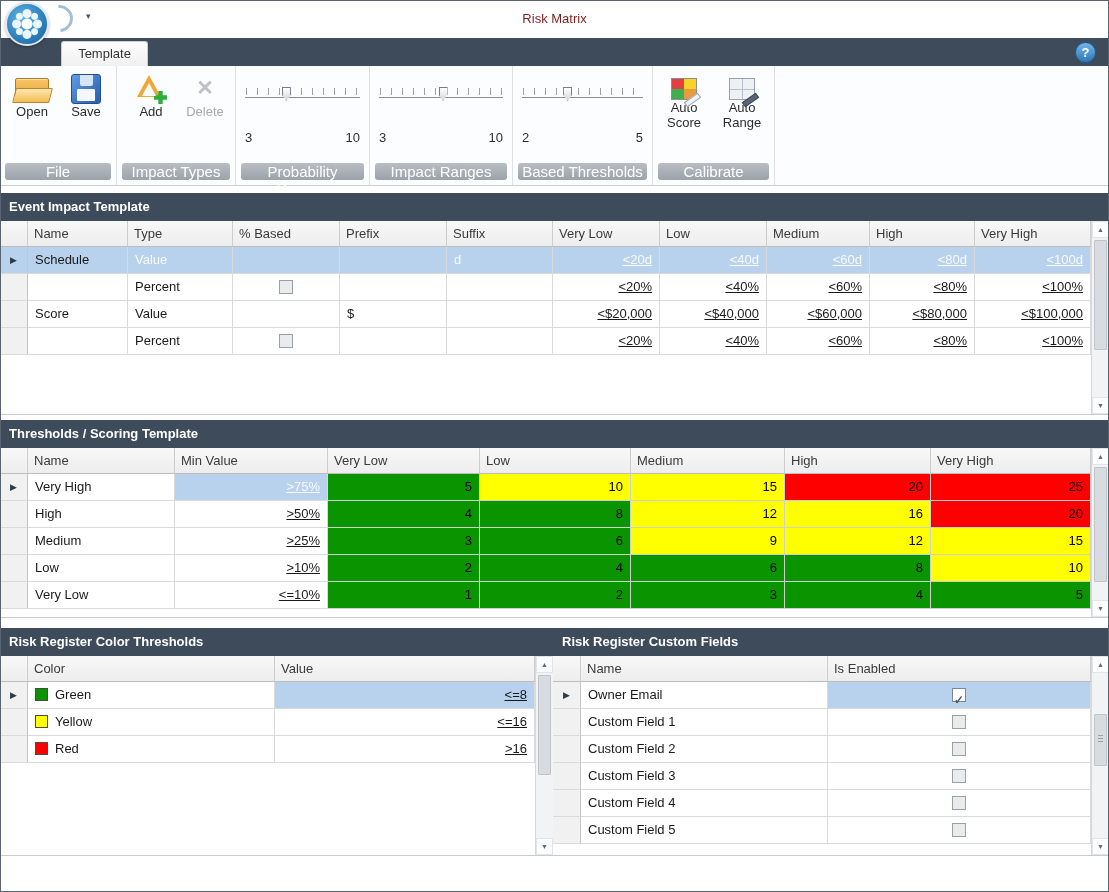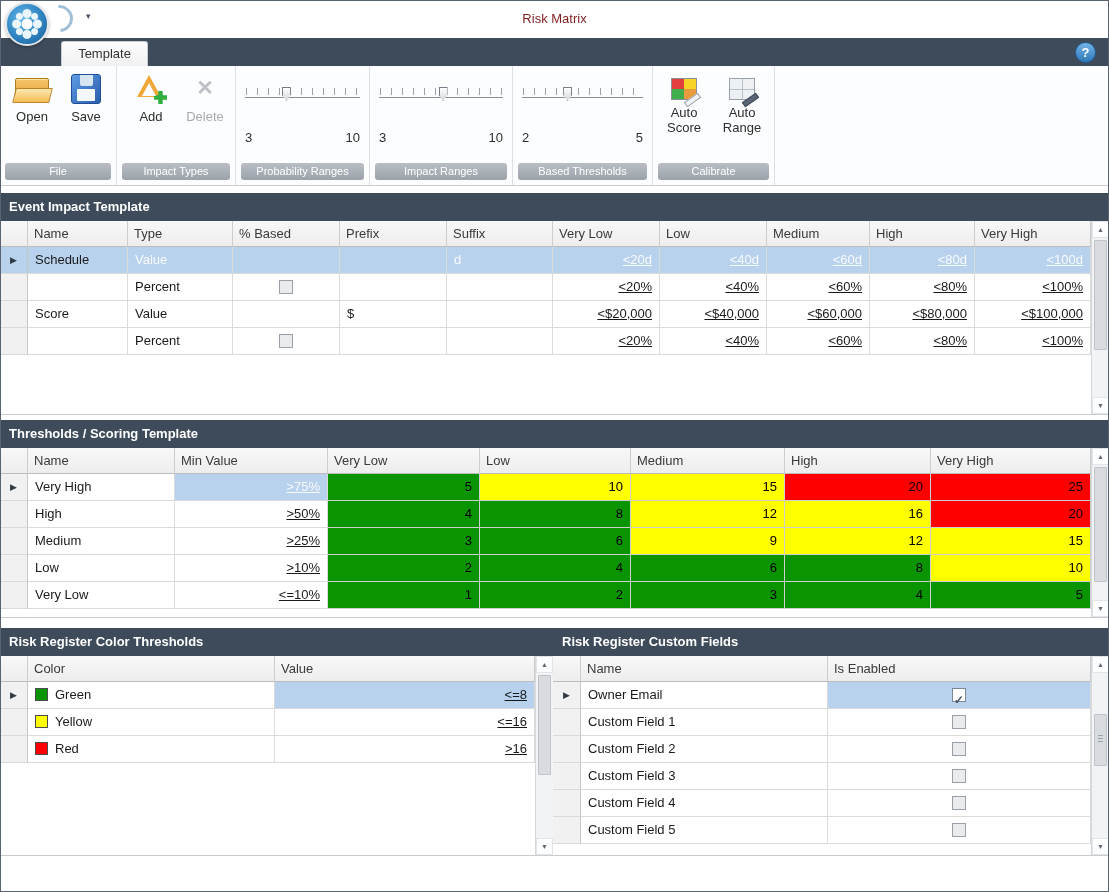--- a/index.html
+++ b/index.html
@@ -35,24 +35,24 @@
   .tab{position:absolute;left:61px;bottom:0;width:87px;height:25px;background:linear-gradient(#fdfdfd,#f0f1f2);
     border:1px solid #c8cdd2;border-bottom:none;border-radius:3px 3px 0 0;color:#333;text-align:center;line-height:23px;}
   .help-btn{position:absolute;right:13px;top:4px;width:21px;height:21px;border-radius:50%;
     background:linear-gradient(#74b5e8,#2e77b8);border:1px solid #1f5d96;color:#fff;font-weight:bold;
     text-align:center;line-height:19px;font-size:13px;}
 
   
   .ribbon{position:absolute;top:66px;left:0;width:100%;height:120px;background:#fcfdfe;border-bottom:1px solid #c9ced3;}
   .rg{position:absolute;top:0;height:119px;border-right:1px solid #dde1e5;}
   .rg-label{position:absolute;left:5px;right:5px;bottom:5px;height:17px;border-radius:3px;
-    background:linear-gradient(#b9bec4,#9ba2aa);color:#fff;font-size:11px;text-align:center;line-height:17px;}
+    background:linear-gradient(#b9bec4,#9ba2aa);color:#fff;font-size:15px;text-align:center;line-height:17px;}
   .big-btn{position:absolute;top:8px;width:52px;text-align:center;color:#2d2d2d;}
   .big-btn.disabled{color:#a6abb1;}
-  .bb-label{display:block;margin-top:5px;line-height:15px;}
+  .bb-label{display:block;line-height:15px;}
   .bicon{display:block;height:30px;margin:0 auto;}
 
   .icon-folder{position:relative;width:36px;height:30px;}
   .icon-folder::before{content:"";position:absolute;left:1px;top:4px;width:32px;height:22px;
     background:linear-gradient(#f6c468,#e59f33);border:1px solid #b07a20;border-radius:2px;box-shadow:inset 0 1px 0 #ffe2a6;}
   .icon-folder::after{content:"";position:absolute;left:0px;bottom:1px;width:35px;height:13px;
     background:linear-gradient(#fde7b0,#f3bd55);border:1px solid #bd8526;transform:skewX(-14deg);border-radius:1px;}
   .icon-floppy{position:relative;width:30px;height:30px;background:linear-gradient(135deg,#5e9de6,#2a5cab);
     border:1px solid #1e4f96;border-radius:3px;}
   .icon-floppy::before{content:"";position:absolute;left:8px;top:0;width:13px;height:11px;background:#d7e4f2;border-radius:0 0 2px 2px;}

